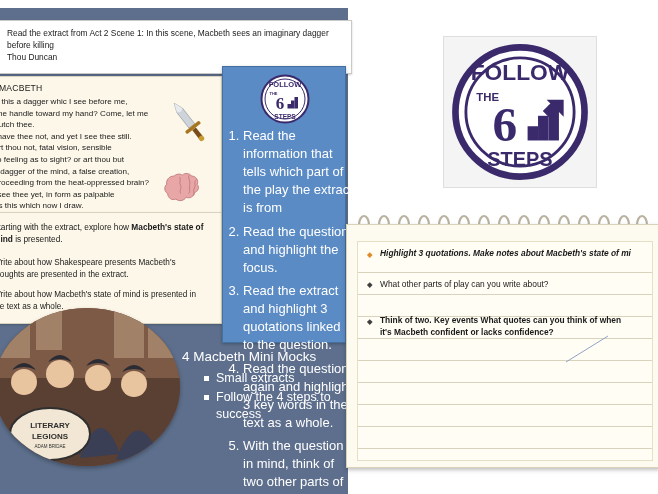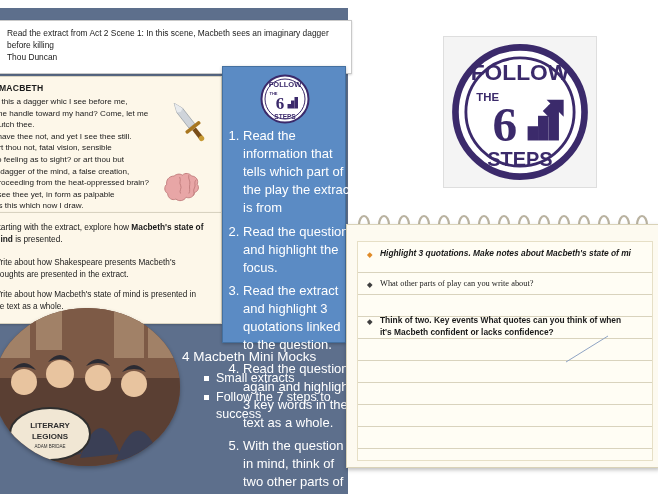--- a/index.html
+++ b/index.html
@@ -69,21 +69,21 @@
     height: 172px;
     background: #fdf7e9;
     border: 1px solid #d8d2c0;
     box-shadow: 0 1px 2px rgba(0,0,0,.2);
   }
   .extract-card .head {
     position: absolute;
     left: 10px;
     top: 6px;
     font-size: 8.6px;
-    font-weight: bold;
+    font-weight: normal;
     color: #1a1a1a;
     letter-spacing: .2px;
   }
   .extract-card .body {
     position: absolute;
     left: 4px;
     top: 19px;
     width: 186px;
     font-size: 8.1px;
     line-height: 11.6px;
@@ -408,21 +408,21 @@
       <div class="np-line" style="top:118px"></div>
       <div class="np-line" style="top:140px"></div>
       <div class="np-line" style="top:162px"></div>
       <div class="np-line" style="top:184px"></div>
       <div class="np-line" style="top:206px"></div>
 
       <div class="np-bullet orange" style="left:10px; top:11px"></div>
       <div class="np-text" style="left:22px; top:5px; width:278px; font-weight:bold;font-style:italic;">Highlight 3 quotations. Make notes about Macbeth's state of mi</div>
 
       <div class="np-bullet" style="left:10px; top:41px"></div>
-      <div class="np-text" style="left:22px; top:36px; width:270px;font-family:Liberation Serif, serif;">What other parts of play can you write about?</div>
+      <div class="np-text" style="left:22px; top:36px; width:270px;">What other parts of play can you write about?</div>
 
       <div class="np-bullet" style="left:10px; top:78px"></div>
       <div class="np-text" style="left:22px; top:72px; width:252px;font-weight:bold;">Think of two. Key events What quotes can you think of when it's Macbeth confident or lacks confidence?</div>
 
       <svg style="position:absolute; left:206px; top:92px; width:46px; height:30px" viewBox="0 0 46 30">
         <path d="M2 28 L44 2" stroke="#8fa4c4" stroke-width="1" fill="none"></path>
       </svg>
     </div>
   </div>
 
@@ -459,17 +459,17 @@
       <text x="56" y="120" font-size="8" font-weight="bold" text-anchor="middle" fill="#2f2f2f" font-family="Liberation Sans, sans-serif">LITERARY</text>
       <text x="56" y="131" font-size="8" font-weight="bold" text-anchor="middle" fill="#2f2f2f" font-family="Liberation Sans, sans-serif">LEGIONS</text>
       <text x="56" y="140" font-size="4.5" text-anchor="middle" fill="#2f2f2f" font-family="Liberation Sans, sans-serif">ADAM BRIDAE</text>
     </svg>
   </div>
 
   <div class="mini-mocks">
     <div class="title">4 Macbeth Mini Mocks</div>
     <ul id="mini-mocks-list">
         <li>Small extracts</li>
-        <li>Follow the 7 steps to success</li>
+        <li>Follow the 4 steps to success</li>
       </ul>
   </div>
 
 </div>
 
 </body></html>

